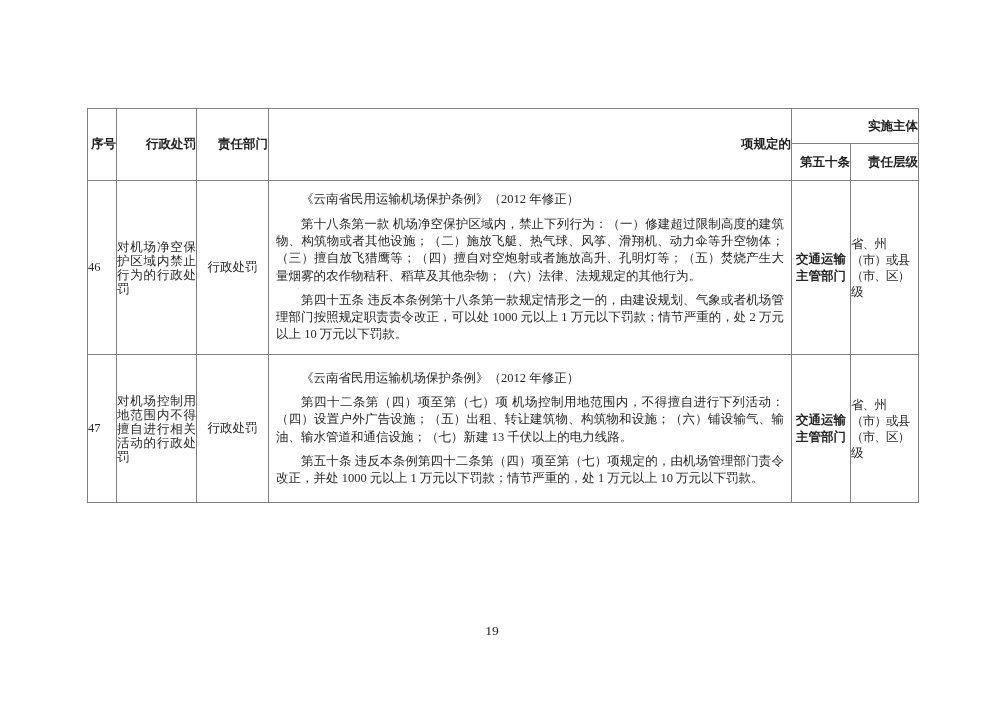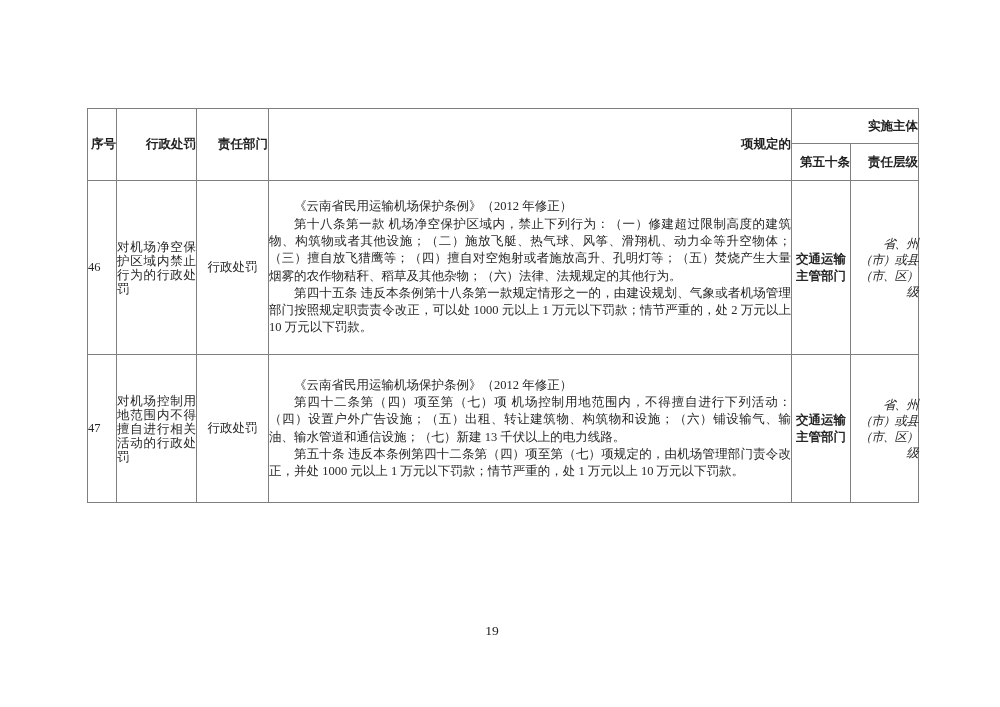--- a/index.html
+++ b/index.html
@@ -47,39 +47,38 @@
     line-height: 14px;
   }
   td.cell-type {
     text-align: center;
   }
   td.cell-basis {
     padding: 2px 6px;
     vertical-align: middle;
   }
   td.cell-basis p {
-    margin: 0;
+    margin: 7px;
     text-indent: 2em;
     text-align: justify;
     line-height: 17.3px;
     font-size: 12.5px;
   }
   td.cell-dept {
     text-align: center;
     line-height: 17px;
     padding: 2px 3px;
     font-weight: bold;
   }
   td.cell-level {
-    text-align: right;
+    text-align: left;
     font-size: 11.5px;
     letter-spacing: -0.8px;
     line-height: 16px;
     padding: 2px 1px;
-    font-style: italic;
   }
   .page-number {
     position: absolute;
     top: 623px; left: 0;
     width: 984px;
     text-align: center;
     font-size: 13.5px;
     color: #222222;
   }
 </style>

